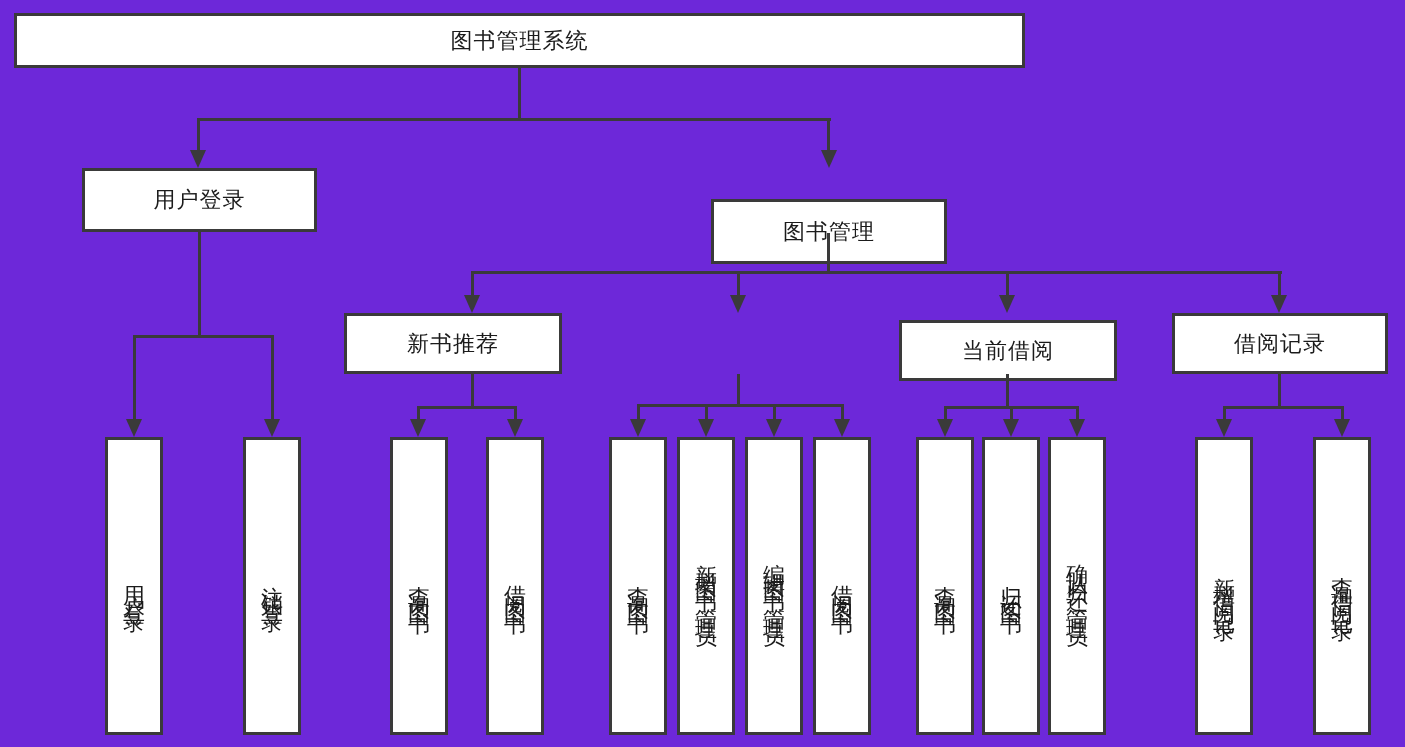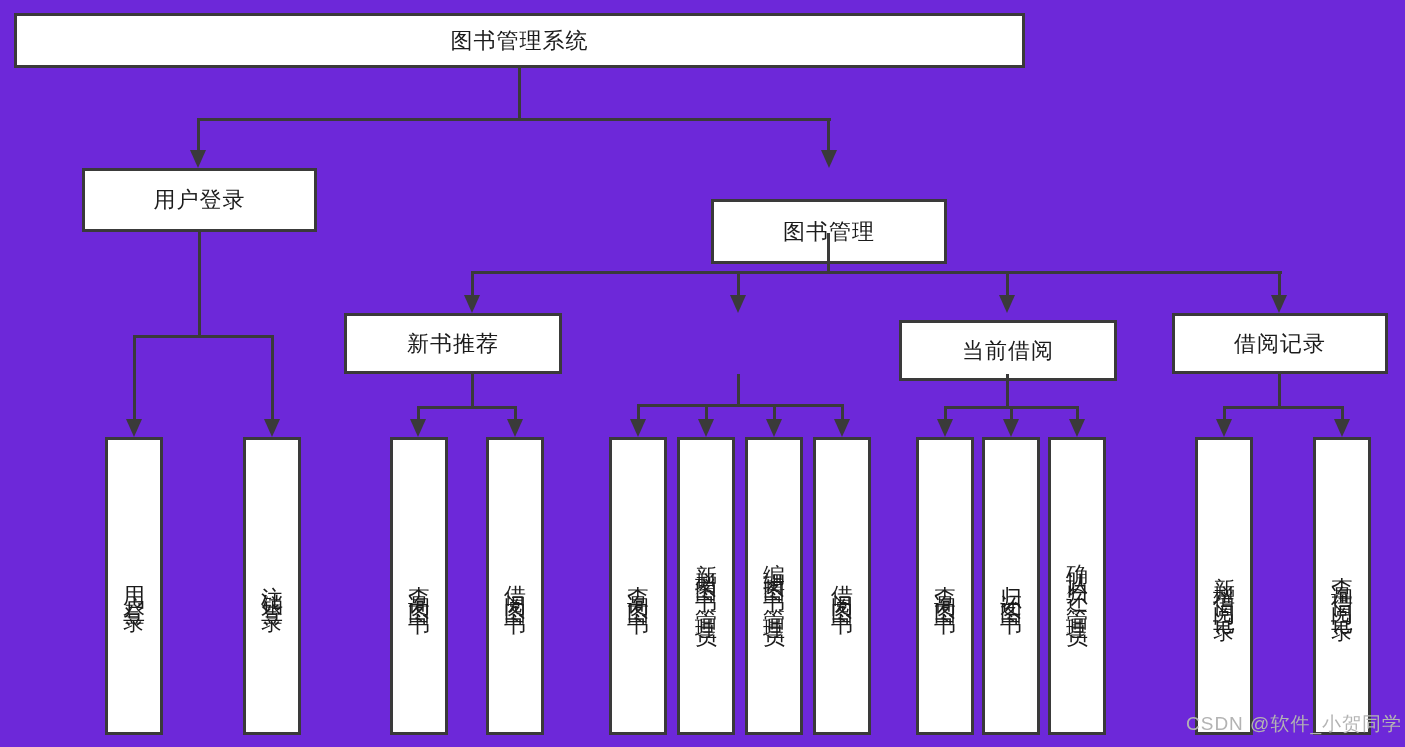--- a/index.html
+++ b/index.html
@@ -139,15 +139,14 @@
   <div class="box leaf" style="left:745px;">编辑图书（管理员）</div>
   <div class="box leaf" style="left:813px;">借阅图书</div>
 
   <div class="box leaf" style="left:916px;">查询图书</div>
   <div class="box leaf" style="left:982px;">归还图书</div>
   <div class="box leaf" style="left:1048px;">确认归还（管理员）</div>
 
   <div class="box leaf" style="left:1195px;">新增借阅记录</div>
   <div class="box leaf" style="left:1313px;">查询借阅记录</div>
 
-  <div class="watermark">CSDN @软件_小贺同学</div>
 
 </div>
 
 </body></html>

